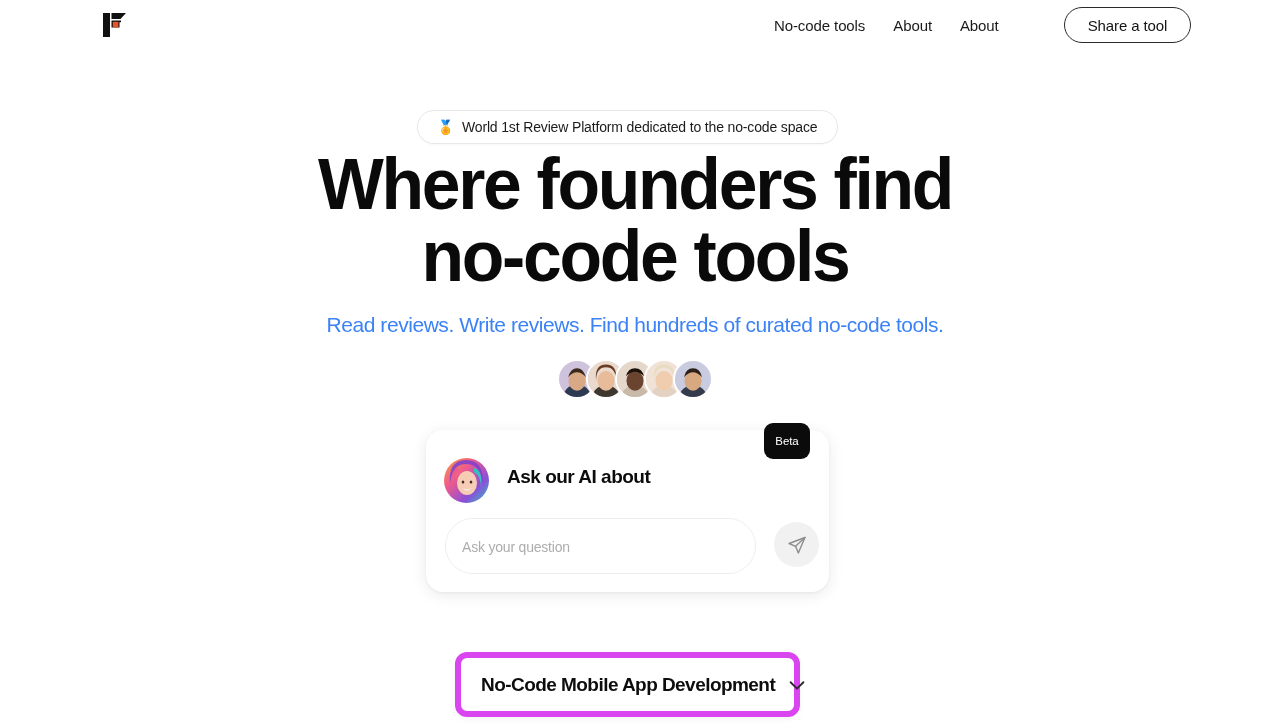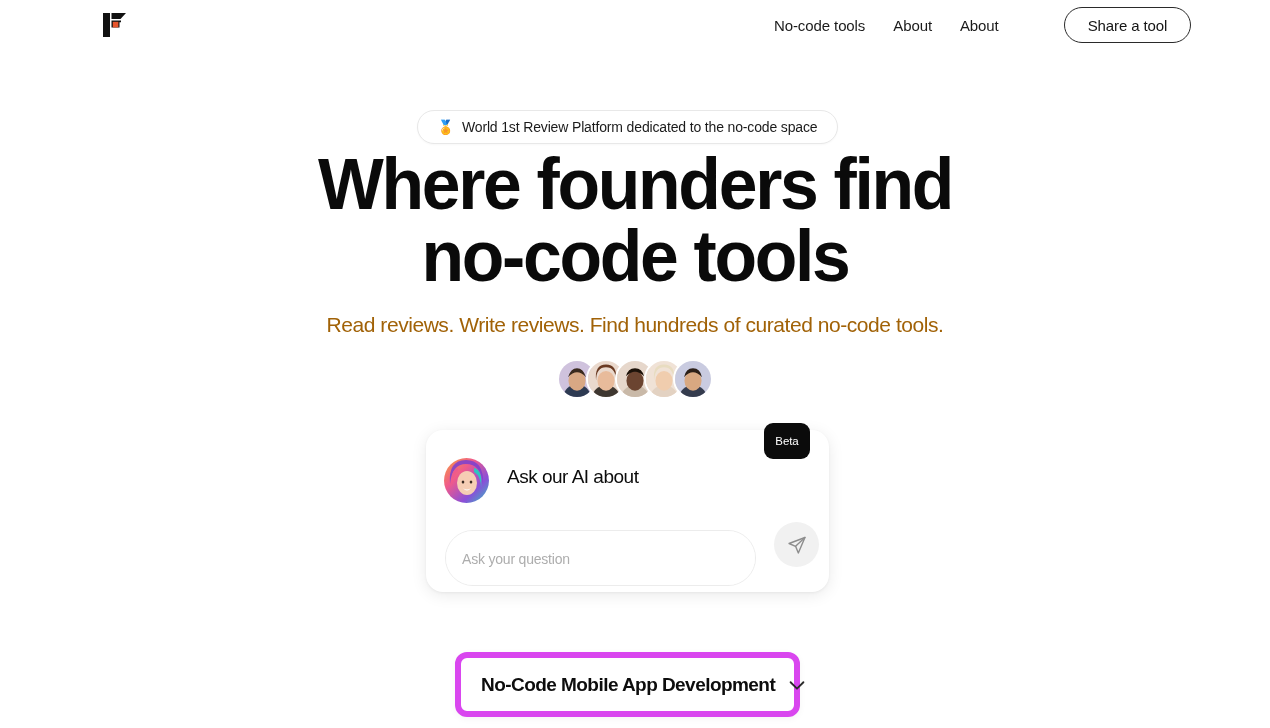--- a/index.html
+++ b/index.html
@@ -112,21 +112,21 @@
   }
   .headline .l2 { display: block; }
 
   .subtitle {
     position: absolute;
     top: 313px;
     left: 0;
     width: 1270px;
     text-align: center;
     font-size: 21px;
-    color: #a16207;
+    color: #3b82f6;
     letter-spacing: -0.45px;
   }
 
   
   .avatars {
     position: absolute;
     top: 359px;
     left: 0;
     width: 1270px;
     display: flex;
@@ -190,21 +190,21 @@
     border-radius: 50%;
     overflow: hidden;
     flex: none;
   }
   .ai-avatar svg { display:block; width:100%; height:100%; }
   .ai-label {
     position: absolute;
     left: 81px;
     top: 36px;
     font-size: 19px;
-    font-weight: 400;
+    font-weight: 700;
     color: #0c0c0c;
     letter-spacing: -0.5px;
     white-space: nowrap;
   }
   .tool-select {
     position: absolute;
     left: 228px;
     top: 31px;
     width: 156px;
     height: 38px;
@@ -256,21 +256,20 @@
     border: 1px solid #ececec;
     border-radius: 28px;
     background: #ffffff;
     font-family: "Liberation Sans", sans-serif;
     font-size: 14px;
     color: #333;
     padding: 8px 16px;
     resize: none;
     outline: none;
     line-height: 40px;
-    margin-top: 12px;
   }
   .ask-input::placeholder { color: #adadad; letter-spacing: -0.2px; }
 
   .send-btn {
     position: absolute;
     left: 348px;
     top: 92px;
     width: 45px;
     height: 45px;
     border-radius: 50%;

